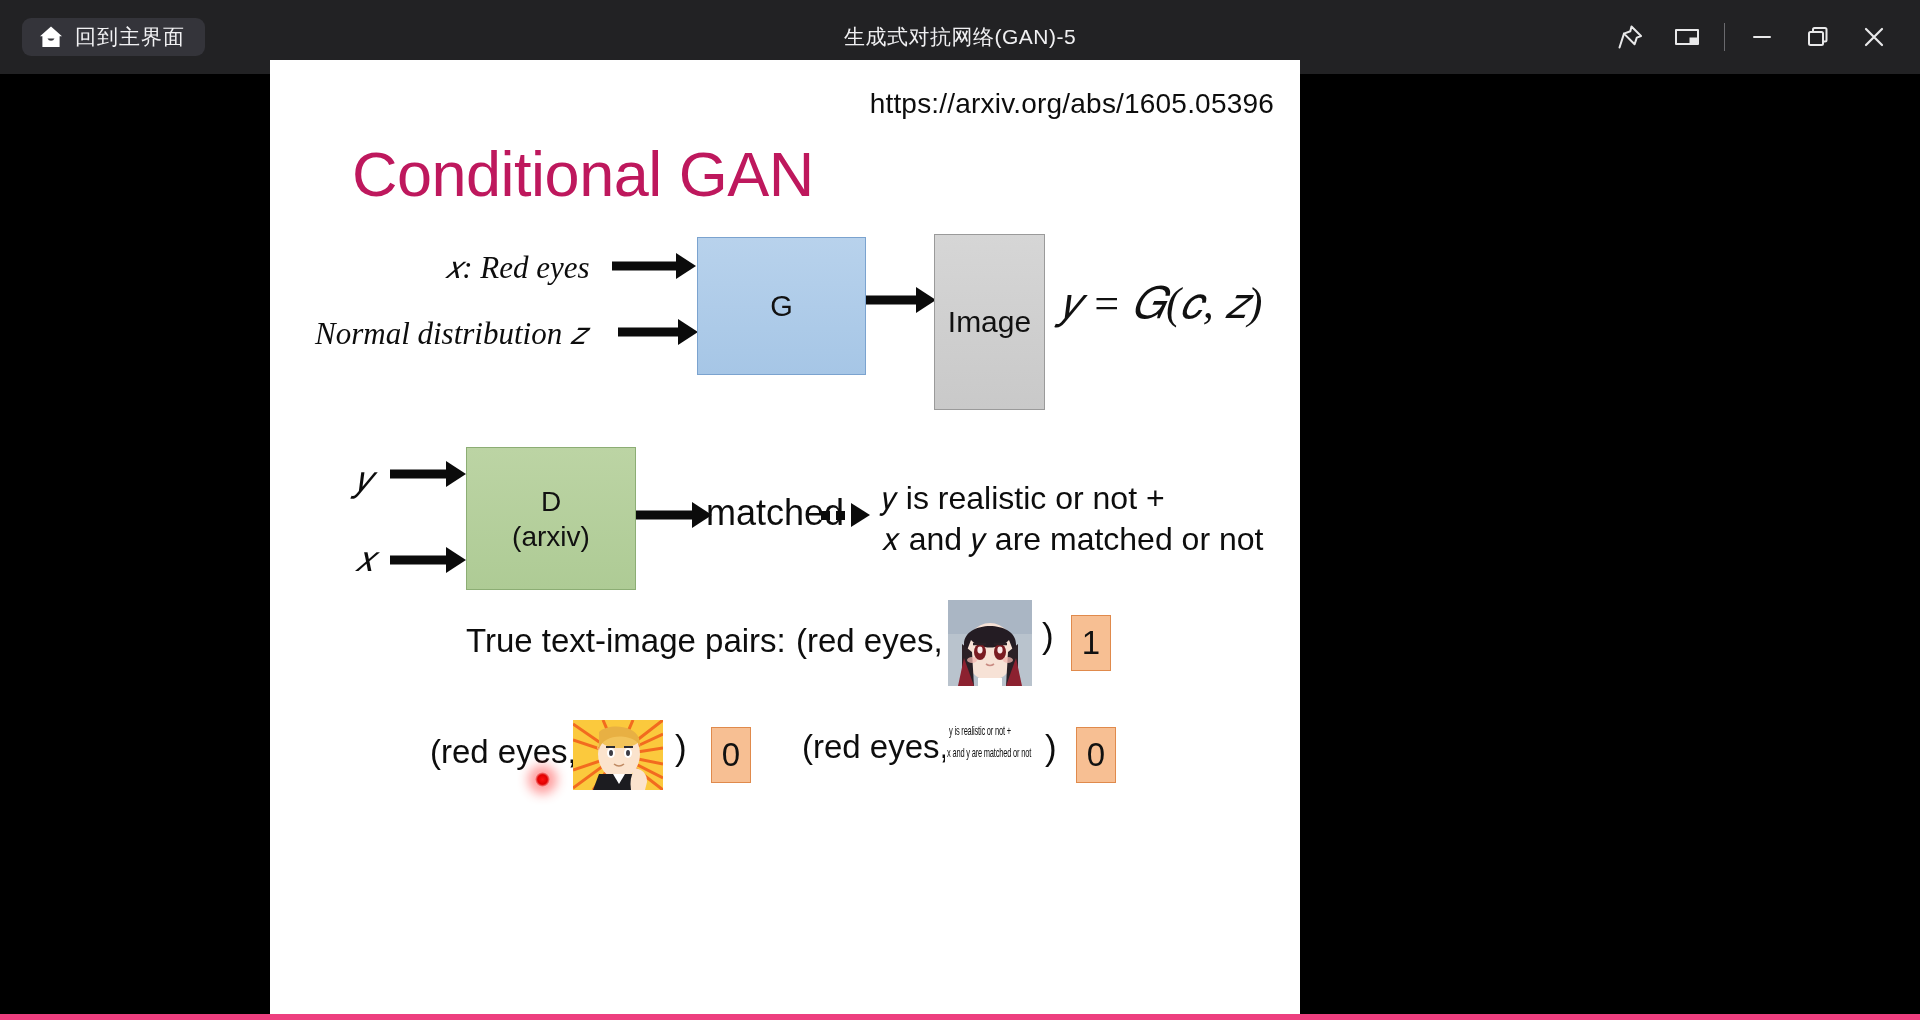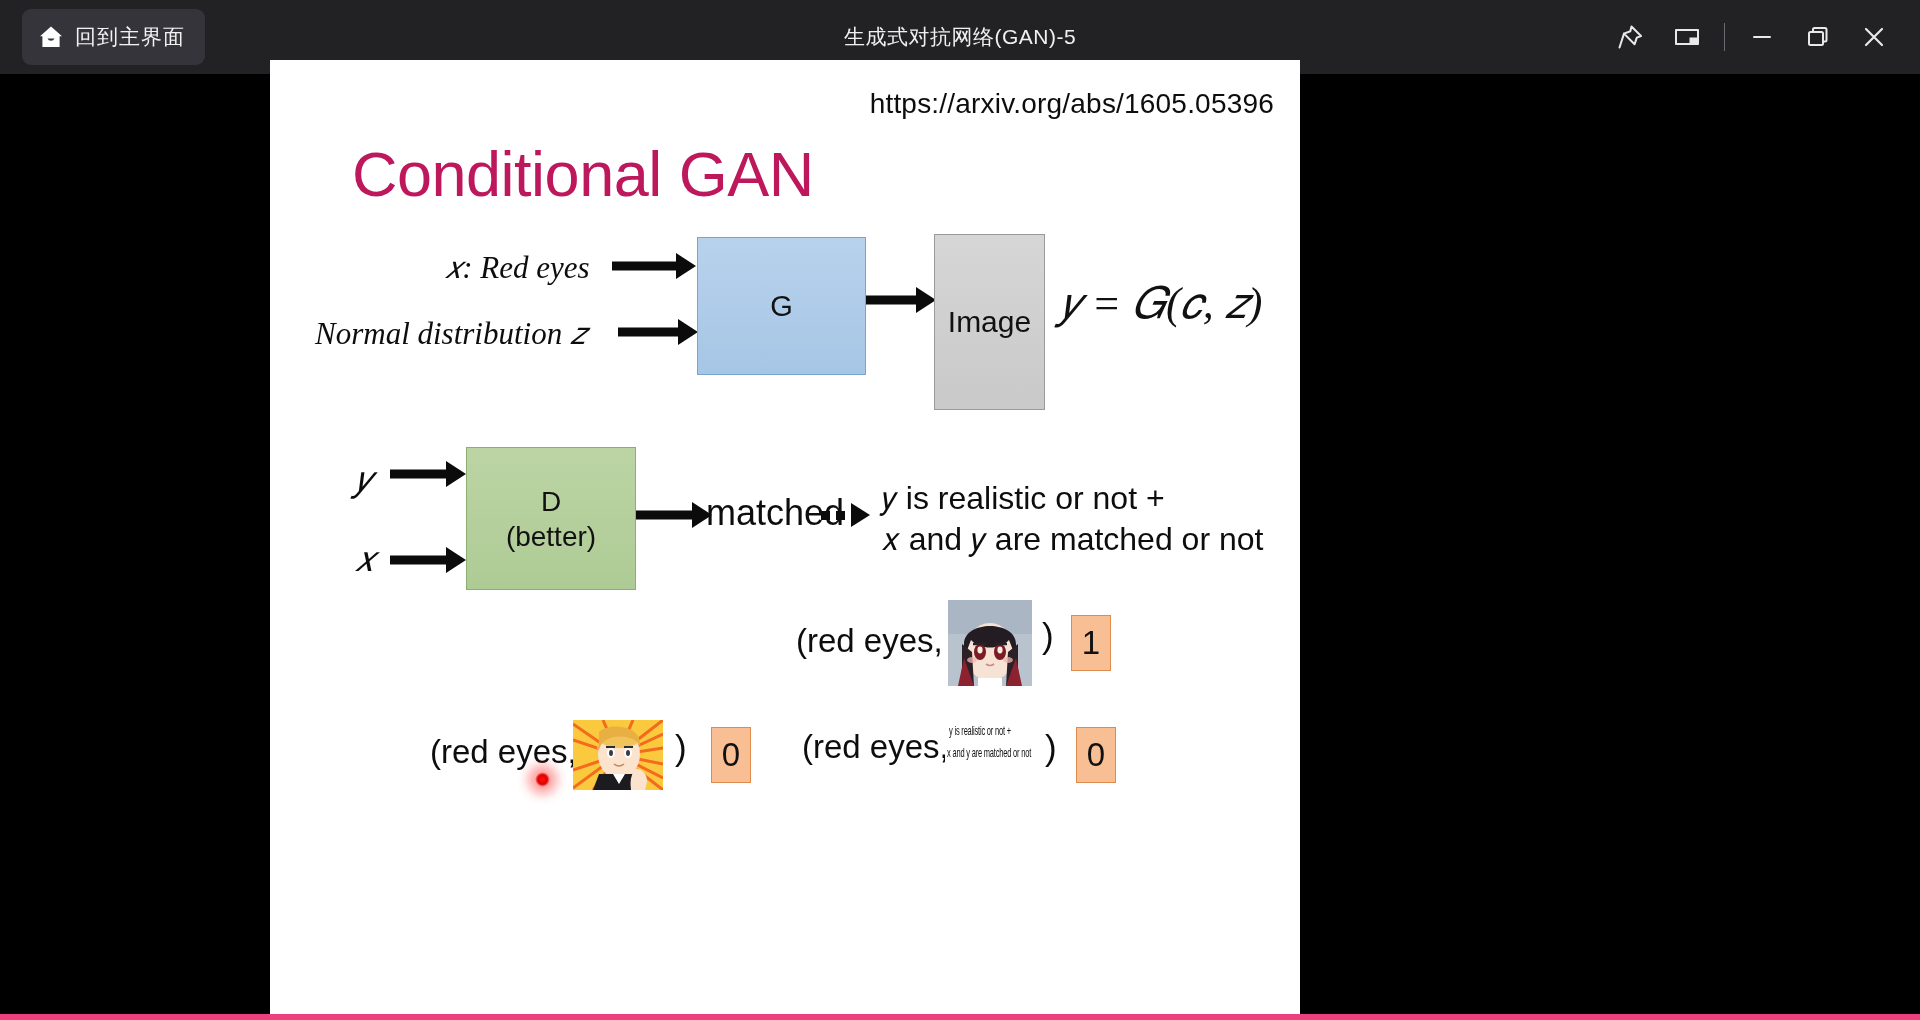--- a/index.html
+++ b/index.html
@@ -11,21 +11,21 @@
   }
   #app { position: relative; width: 1920px; height: 1020px; background: #000; }
 
   
   .titlebar {
     position: absolute; top: 0; left: 0; width: 1920px; height: 74px;
     background: #222224;
     display: flex; align-items: center;
   }
   .home-btn {
-    margin-left: 22px; height: 56px;
+    margin-left: 22px; height: 38px;
     display: flex; align-items: center; gap: 11px;
     background: #34343a; border-radius: 9px;
     padding: 0 20px 0 16px;
     cursor: pointer;
   }
   .home-btn .label { color: #f2f2f4; font-size: 21px; letter-spacing: 1px; }
   .home-icon { width: 26px; height: 26px; display: block; }
 
   .win-title {
     position: absolute; left: 0; right: 0; top: 0; height: 74px;
@@ -254,39 +254,40 @@
 
     <div class="t it" style="left:85px; top:478px; font-size:36px;">𝑥</div>
 
     <div class="arrow" style="left:120px; top:500px; width:76px;">
       <div class="shaft" style="width:56px;"></div>
       <div class="head" style="left:56px;"></div>
     </div>
 
     <div class="box box-d">
       <span>D</span>
-      <span>(better)</span>
+      <span>(arxiv)</span>
     </div>
 
     <div class="arrow" style="left:366px; top:455px; width:76px;">
       <div class="shaft" style="width:56px;"></div>
       <div class="head" style="left:56px;"></div>
     </div>
 
     <div class="t" style="left:436px; top:432px; font-size:36px;">matched</div>
 
     <div class="dotarrow" style="left:551px; top:443px;">
       <span class="d"></span>
       <span class="d"></span>
       <span class="head"></span>
     </div>
 
     <div class="t" style="left:612px; top:461px; font-size:32px;">𝑥 and 𝑦 are matched or not</div>
     <div class="t" style="left:612px; top:420px; font-size:32px;">𝑦 is realistic or not +</div>
 
+    <div class="t" style="left:196px; top:562px; font-size:33px;">True text-image pairs:</div>
 
     <div class="t" style="left:526px; top:562px; font-size:33px;">(red eyes,</div>
 
     <div class="thumb thumb-a" style="left:678px; top:540px; width:84px; height:86px;">
       <svg width="84" height="86" viewBox="0 0 84 86">
         <rect width="84" height="86" fill="#b9c3cd"></rect>
         <rect x="0" y="0" width="84" height="34" fill="#aab6c4"></rect>
         <ellipse cx="42" cy="52" rx="25" ry="29" fill="#f7e2d6"></ellipse>
         <path d="M16 44 C16 20 68 20 68 44 L68 58 L61 40 C52 50 32 50 23 40 L16 58 Z" fill="#241c23"></path>
         <path d="M14 44 L14 86 L26 86 L24 52 Z" fill="#2a2026"></path>

